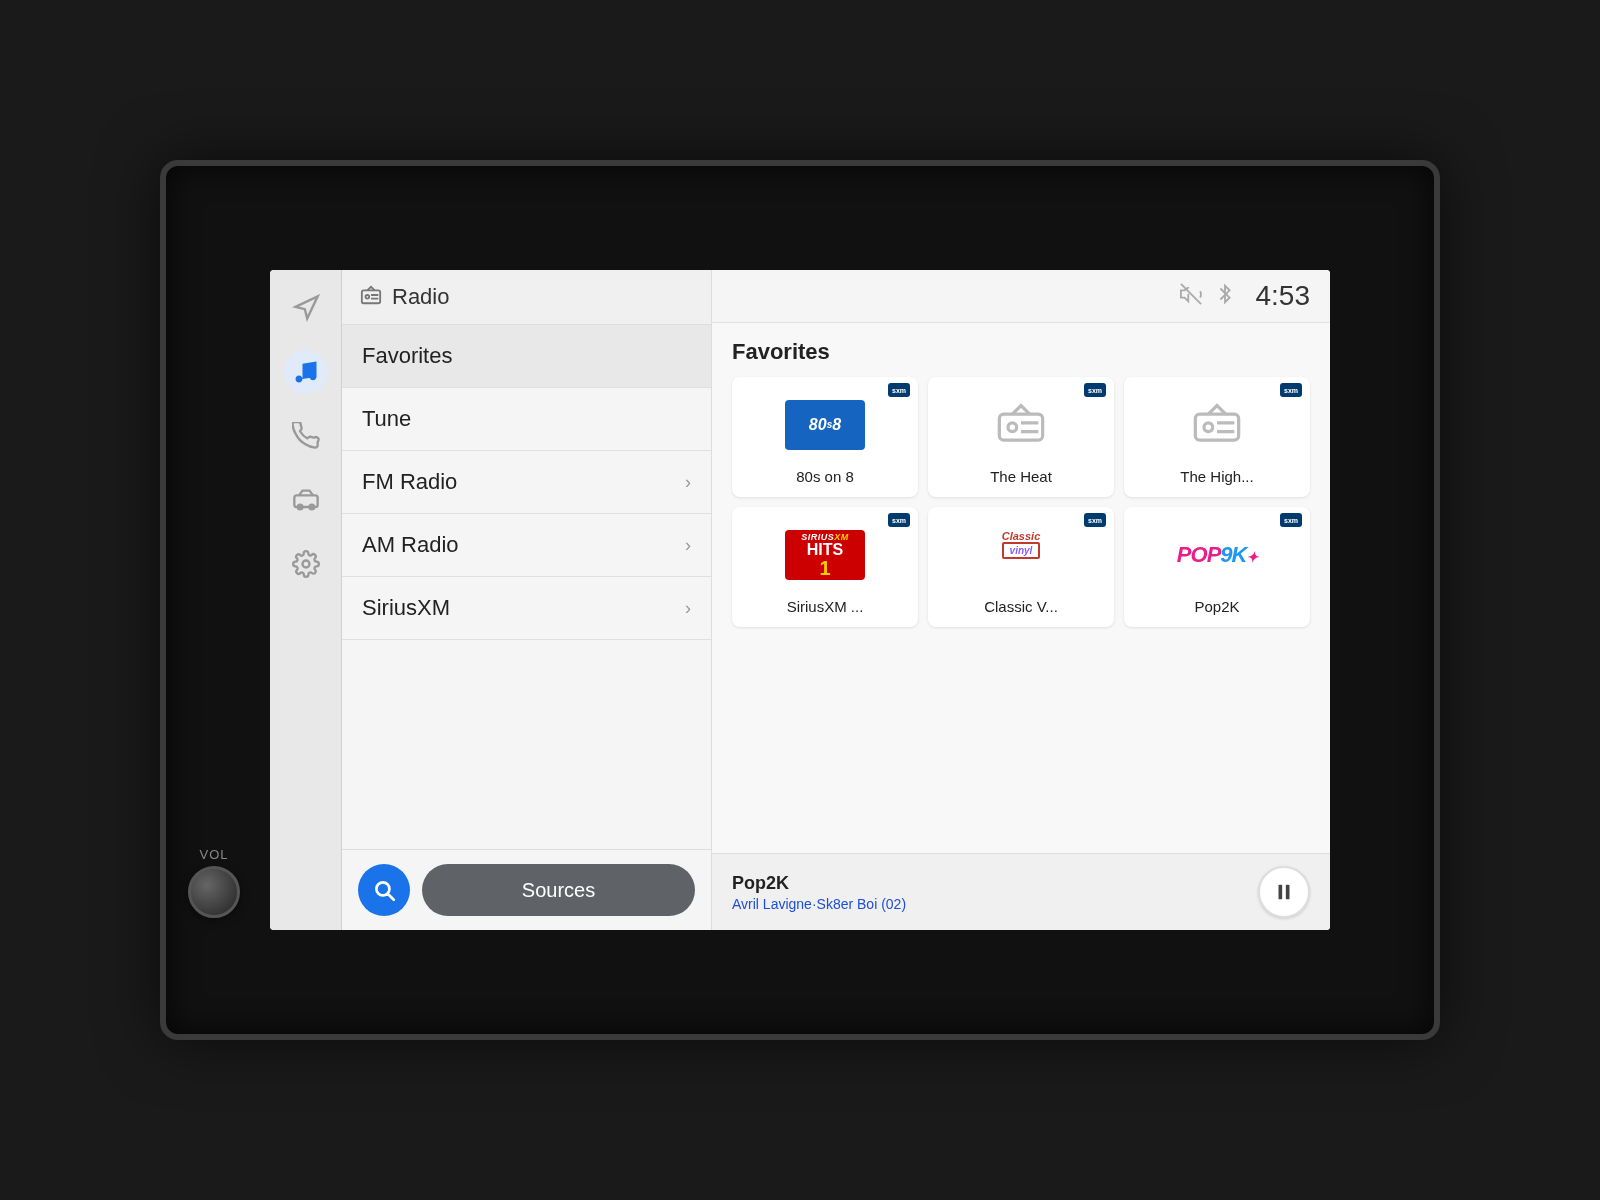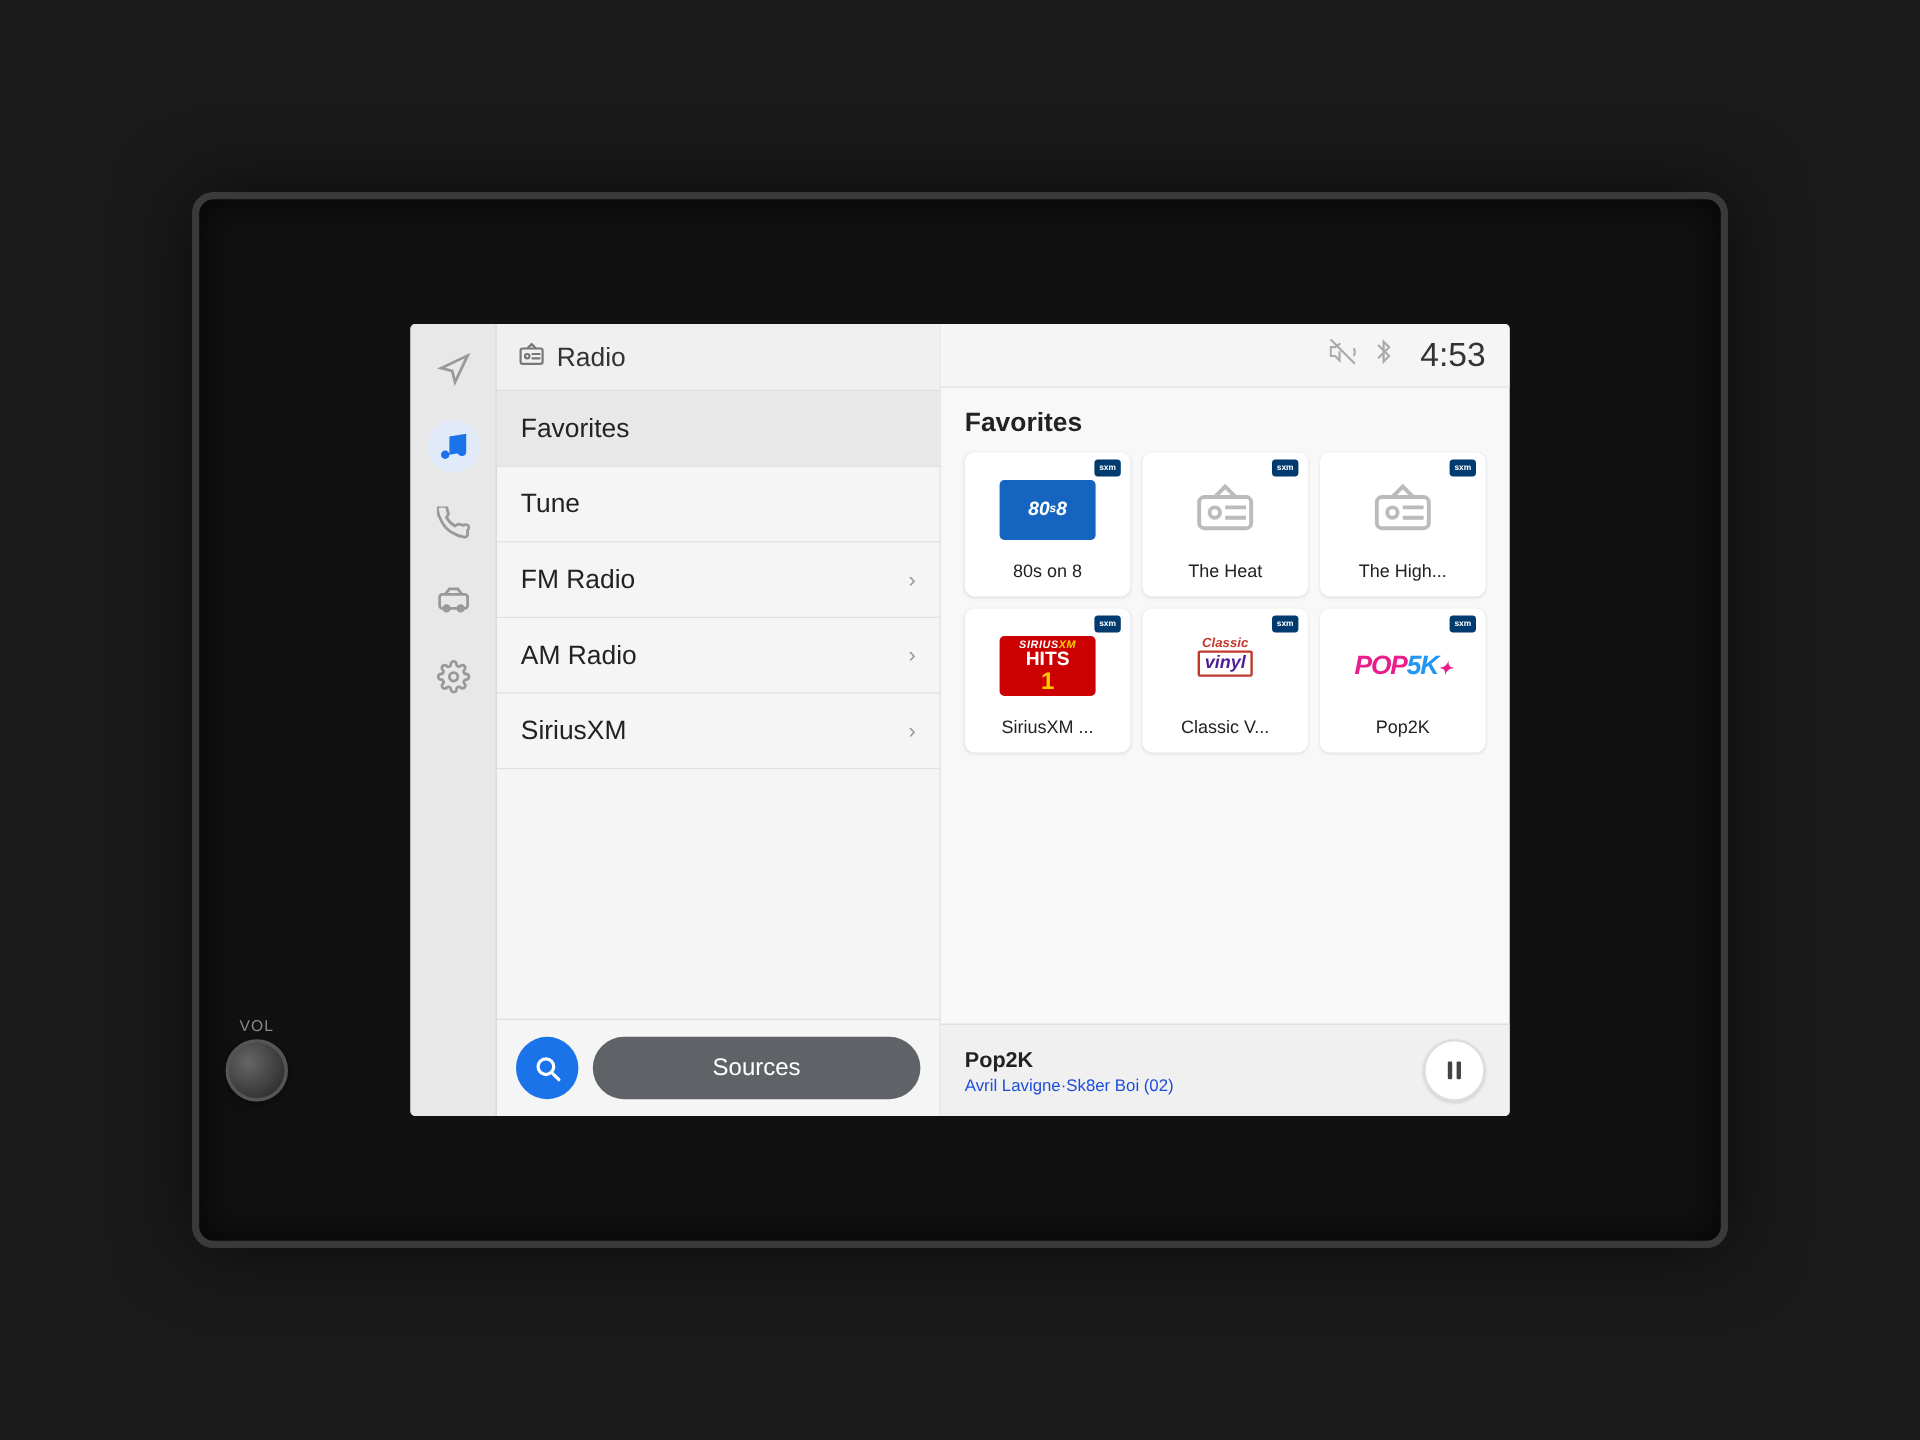--- a/index.html
+++ b/index.html
@@ -21,21 +21,21 @@
       border-radius: 18px;
       border: 6px solid #3a3a3a;
       box-shadow: inset 0 0 30px rgba(0,0,0,0.8), 0 0 60px rgba(0,0,0,0.6);
       display: flex;
       align-items: center;
       justify-content: center;
       position: relative;
     }
 
     .screen {
-      width: 916px;
+      width: 1060px;
       height: 660px;
       background: #f0f0f0;
       border-radius: 4px;
       display: flex;
       flex-direction: row;
       overflow: hidden;
       position: relative;
     }
 
     
@@ -521,34 +521,34 @@
           </div>
 
           <div class="favorite-card">
             <div class="sxm-badge">
               <span class="sxm-badge-text">sxm</span>
             </div>
             <div class="favorite-logo">
               <div style="display:flex; align-items:flex-start; justify-content:center; width:80px; height:50px;">
                 <div style="font-style:italic; text-align:center; line-height:1.1;">
                   <div style="font-size:11px; color:#c0392b; font-weight:900; font-style:italic;">Classic</div>
-                  <div style="font-size:15px; color:#4c1d95; font-weight:900; font-style:italic; border: 2px solid #c0392b; padding:1px 4px; border-radius:2px;">vinyl</div>
+                  <div style="font-size:10px; color:#8b5cf6; font-weight:900; font-style:italic; border: 2px solid #c0392b; padding:1px 4px; border-radius:2px;">vinyl</div>
                 </div>
               </div>
             </div>
             <span class="favorite-name">Classic V...</span>
           </div>
 
           <div class="favorite-card">
             <div class="sxm-badge">
               <span class="sxm-badge-text">sxm</span>
             </div>
             <div class="favorite-logo">
               <div style="display:flex; align-items:center; justify-content:center; width:80px; height:50px;">
-                <span style="font-size:22px; font-weight:900; color:#e91e8c; font-style:italic; letter-spacing:-1px;">POP<span style="color:#2196f3;">5K</span><span style="color:#e91e8c; font-size:14px;">✦</span></span>
+                <span style="font-size:22px; font-weight:900; color:#e91e8c; font-style:italic; letter-spacing:-1px;">POP<span style="color:#2196f3;">9K</span><span style="color:#e91e8c; font-size:14px;">✦</span></span>
               </div>
             </div>
             <span class="favorite-name">Pop2K</span>
           </div>
 
         </div>
       </div>
 
       <div class="now-playing">
         <div class="now-playing-info">

